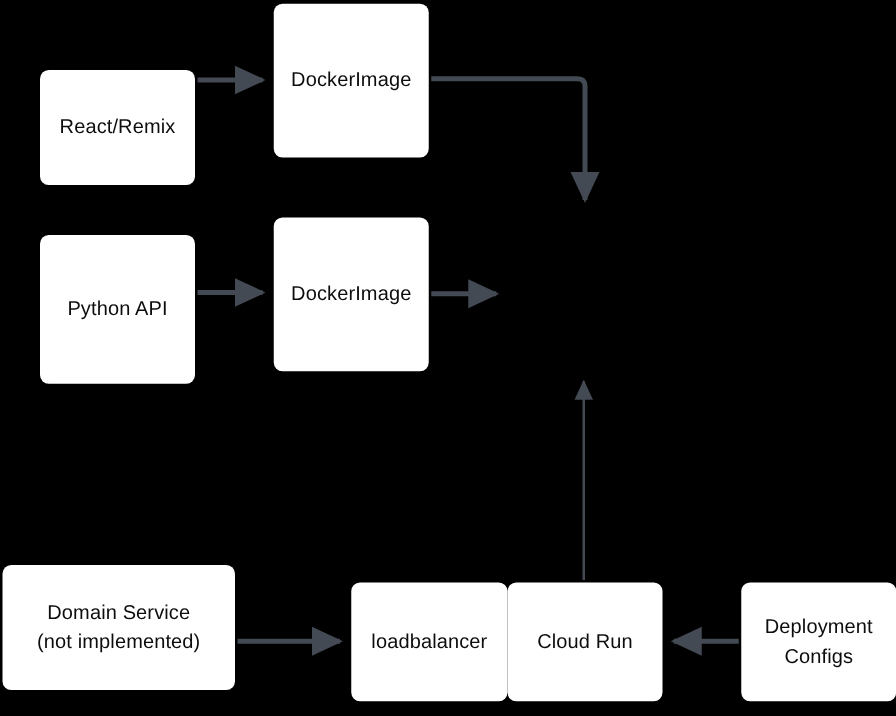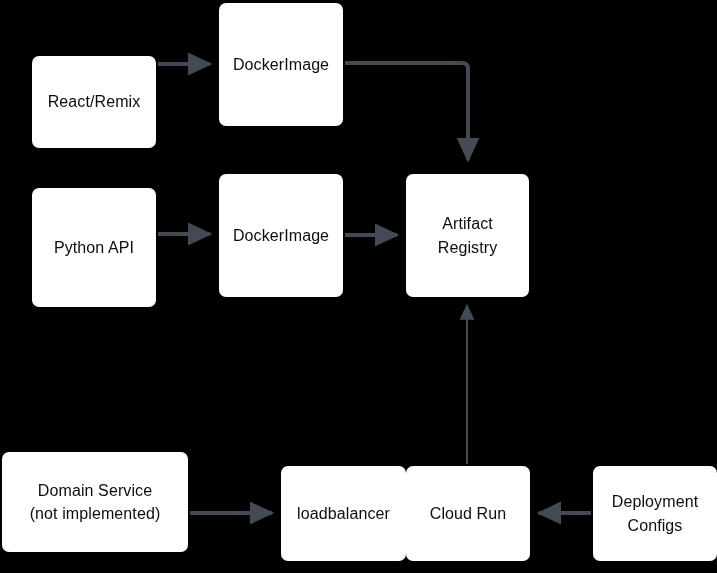--- a/index.html
+++ b/index.html
@@ -85,24 +85,20 @@
   </div>
   <div class="node" style="left: 219px; top: 3px; width: 124px; height: 123px;">
     <span class="label">DockerImage</span>
   </div>
   <div class="node" style="left: 32px; top: 188px; width: 124px; height: 119px;">
     <span class="label">Python API</span>
   </div>
   <div class="node" style="left: 219px; top: 174px; width: 124px; height: 123px;">
     <span class="label">DockerImage</span>
   </div>
-  <div class="node" style="left: 406px; top: 174px; width: 123px; height: 123px;">
-    <span class="label">Artifact
-Registry</span>
-  </div>
   <div class="node" style="left: 2px; top: 452px; width: 186px; height: 100px;">
     <span class="label">Domain Service
 (not implemented)</span>
   </div>
   <div class="node" style="left: 281px; top: 466px; width: 125px; height: 95px;">
     <span class="label">loadbalancer</span>
   </div>
   <div class="node" style="left: 406px; top: 466px; width: 124px; height: 95px;">
     <span class="label">Cloud Run</span>
   </div>

